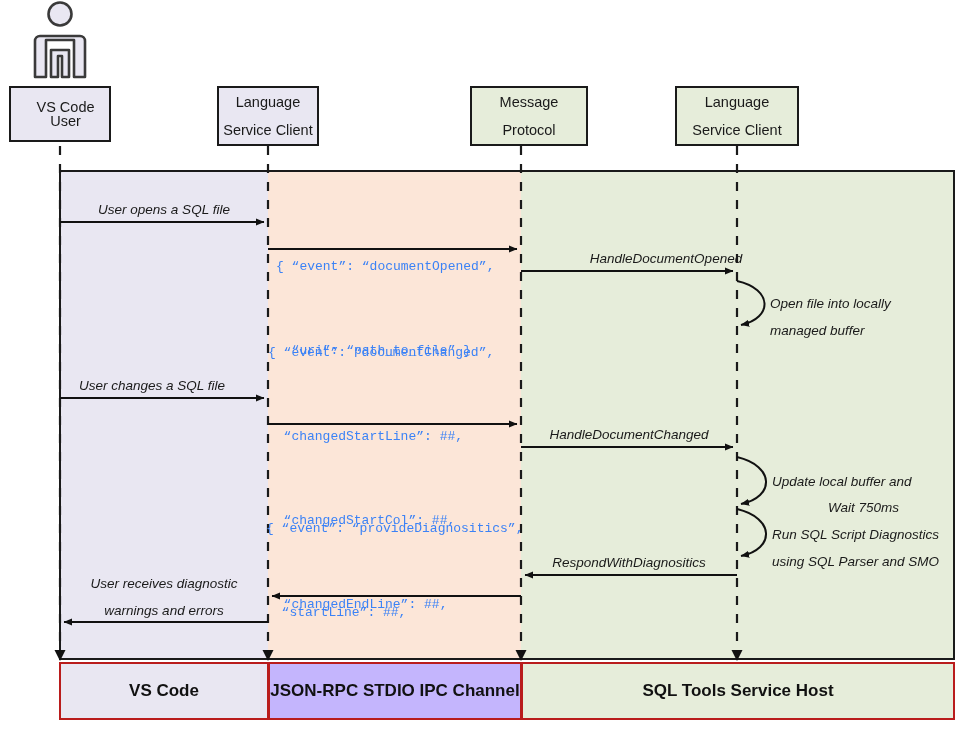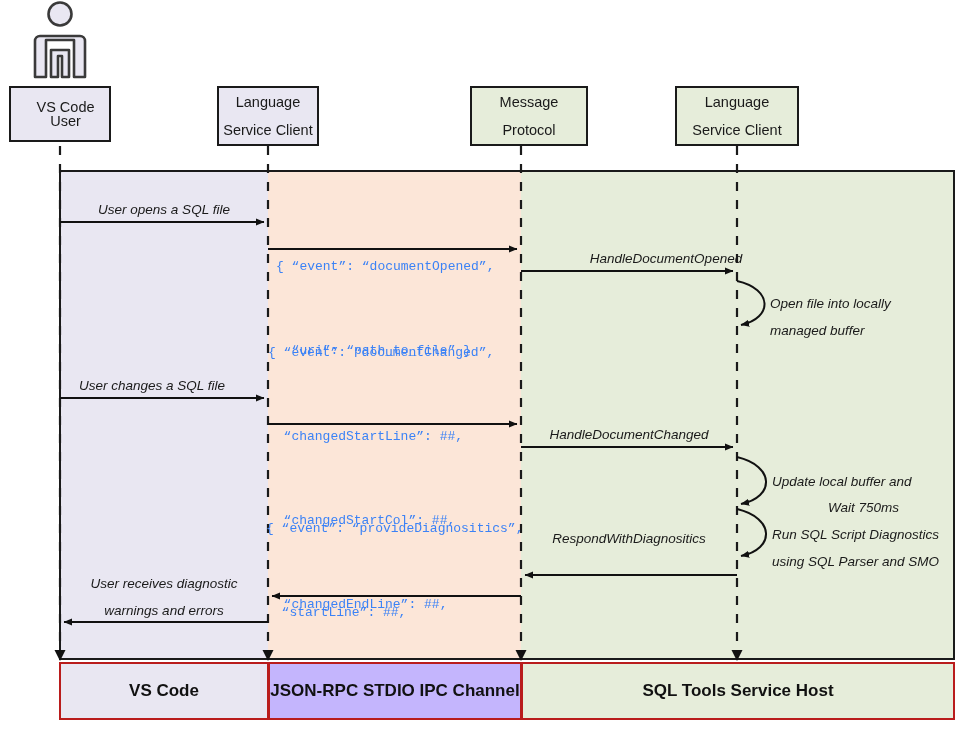--- a/index.html
+++ b/index.html
@@ -183,21 +183,21 @@
   </div>
 
   <div class="msg-label" style="left:60px; top:196px; width:208px;">User opens a SQL file</div>
 
   <div class="msg-label" style="left:521px; top:245px; width:216px;margin-left:37px;">HandleDocumentOpened</div>
 
   <div class="msg-label" style="left:60px; top:372px; width:184px;">User changes a SQL file</div>
 
   <div class="msg-label" style="left:521px; top:421px; width:216px;">HandleDocumentChanged</div>
 
-  <div class="msg-label" style="left:521px; top:525px; width:216px;">RespondWithDiagnositics</div>
+  <div class="msg-label" style="left:521px; top:549px; width:216px;">RespondWithDiagnositics</div>
 
   <div class="msg-label" style="left:60px; top:570px; width:208px;">User receives diagnostic</div>
   <div class="msg-label" style="left:60px; top:597px; width:208px;">warnings and errors</div>
 
   <div class="note-label" style="left:770px; top:290px; width:185px; text-align:left;">Open file into locally</div>
   <div class="note-label" style="left:770px; top:317px; width:185px; text-align:left;">managed buffer</div>
 
   <div class="note-label" style="left:772px; top:468px; width:183px; text-align:left;">Update local buffer and</div>
   <div class="note-label" style="left:772px; top:494px; width:183px; text-align:center;">Wait 750ms</div>
 

